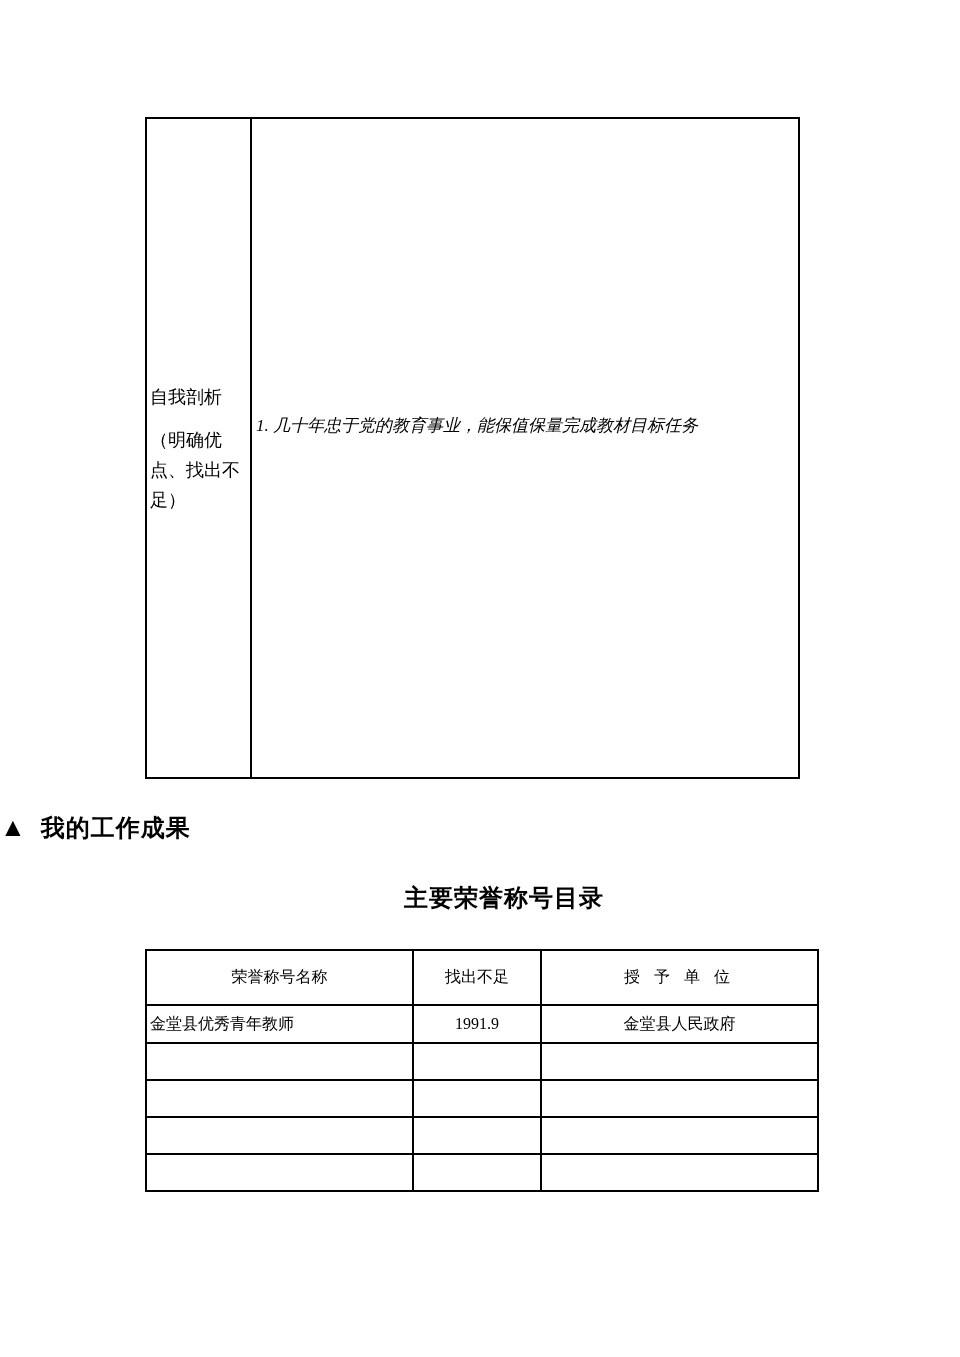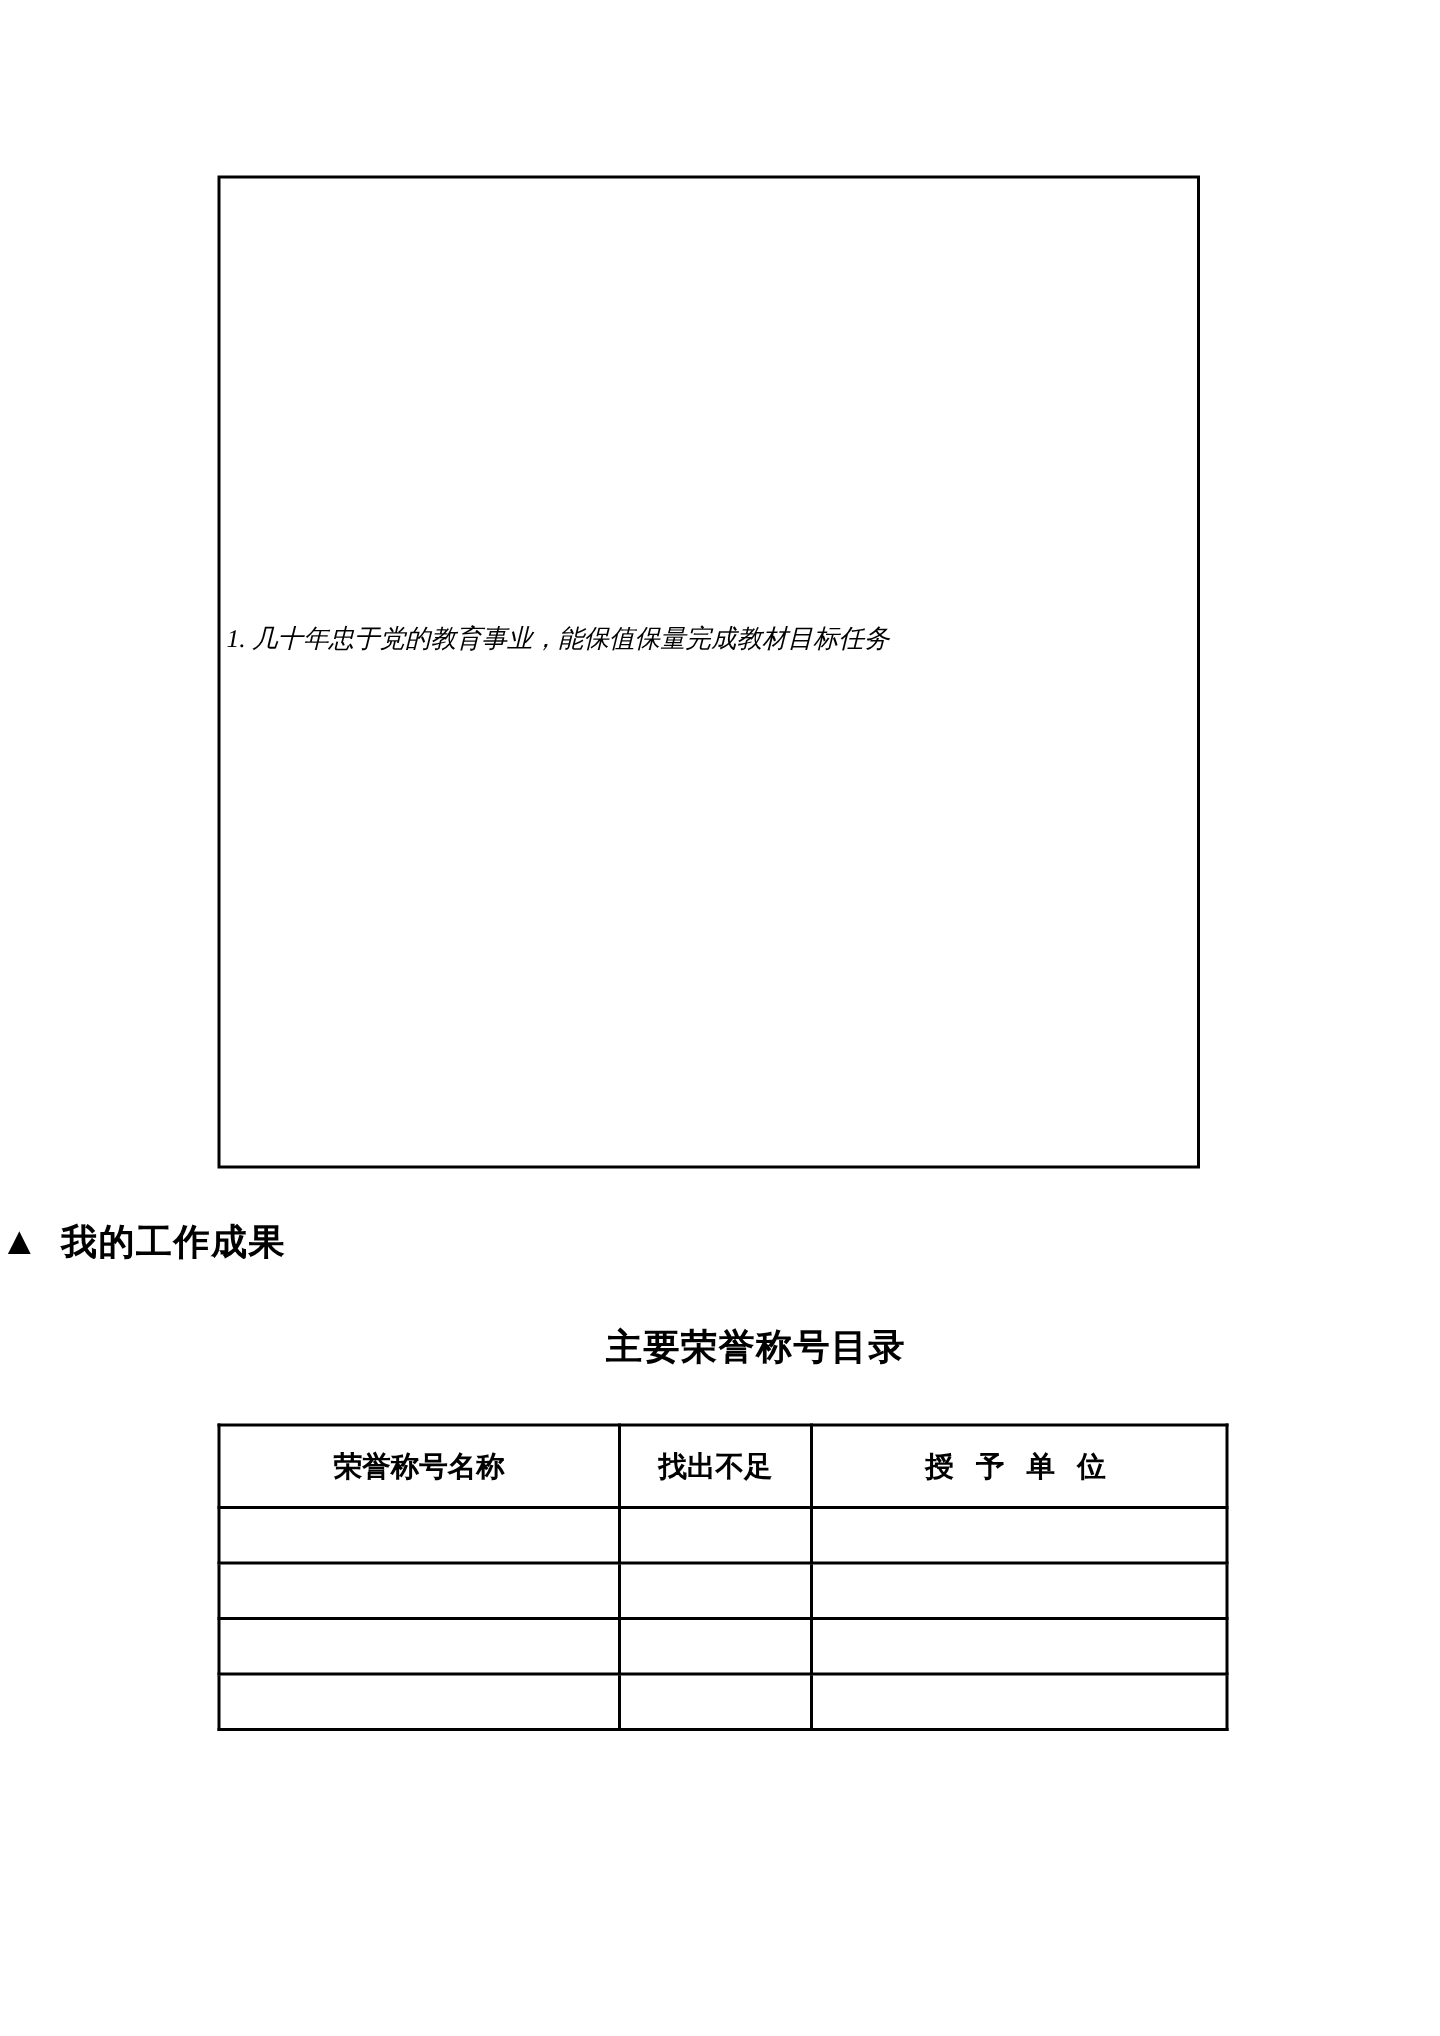--- a/index.html
+++ b/index.html
@@ -81,39 +81,43 @@
     position: absolute;
     left: 145px;
     top: 949px;
     width: 672px;
     border-collapse: collapse;
     table-layout: fixed;
     background: #fff;
   }
   .honors th, .honors td {
     border: 2px solid #000;
-    font-weight: bold;
-    font-size: 19px;
+    font-weight: normal;
+    font-size: 16px;
     text-align: center;
     padding: 0;
     overflow: hidden;
     white-space: nowrap;
   }
   .honors tr.rh { height: 55px; }
   .honors tr.rd { height: 38px; }
   .honors tr.re { height: 37px; }
   .honors td.cell-left { text-align: left; padding-left: 3px; }
   .honors th.spread { letter-spacing: 5px; }
 </style>
 </head>
 <body>
 
 <div>
 
   <div class="self-table">
+    <div class="self-left">
+      <div>自我剖析</div>
+      <div class="note">（明确优点、找出不足）</div>
+    </div>
     <div class="self-right">
       <div>1. 几十年忠于党的教育事业，能保值保量完成教材目标任务</div>
     </div>
   </div>
 
   <div class="section-title">
     <span class="tri">▲</span><span>我的工作成果</span>
   </div>
 
   <div class="section-subtitle">主要荣誉称号目录</div>
@@ -122,20 +126,25 @@
     <colgroup>
       <col style="width:267px">
       <col style="width:128px">
       <col style="width:277px">
     </colgroup>
     <tbody>
       <tr class="rh">
         <th>荣誉称号名称</th>
         <th>找出不足</th>
         <th class="spread">授 予 单 位</th>
+      </tr>
+      <tr class="rd">
+        <td class="cell-left">金堂县优秀青年教师</td>
+        <td>1991.9</td>
+        <td>金堂县人民政府</td>
       </tr>
       <tr class="re">
         <td class="cell-left"></td>
         <td></td>
         <td></td>
       </tr>
       <tr class="re">
         <td class="cell-left"></td>
         <td></td>
         <td></td>

